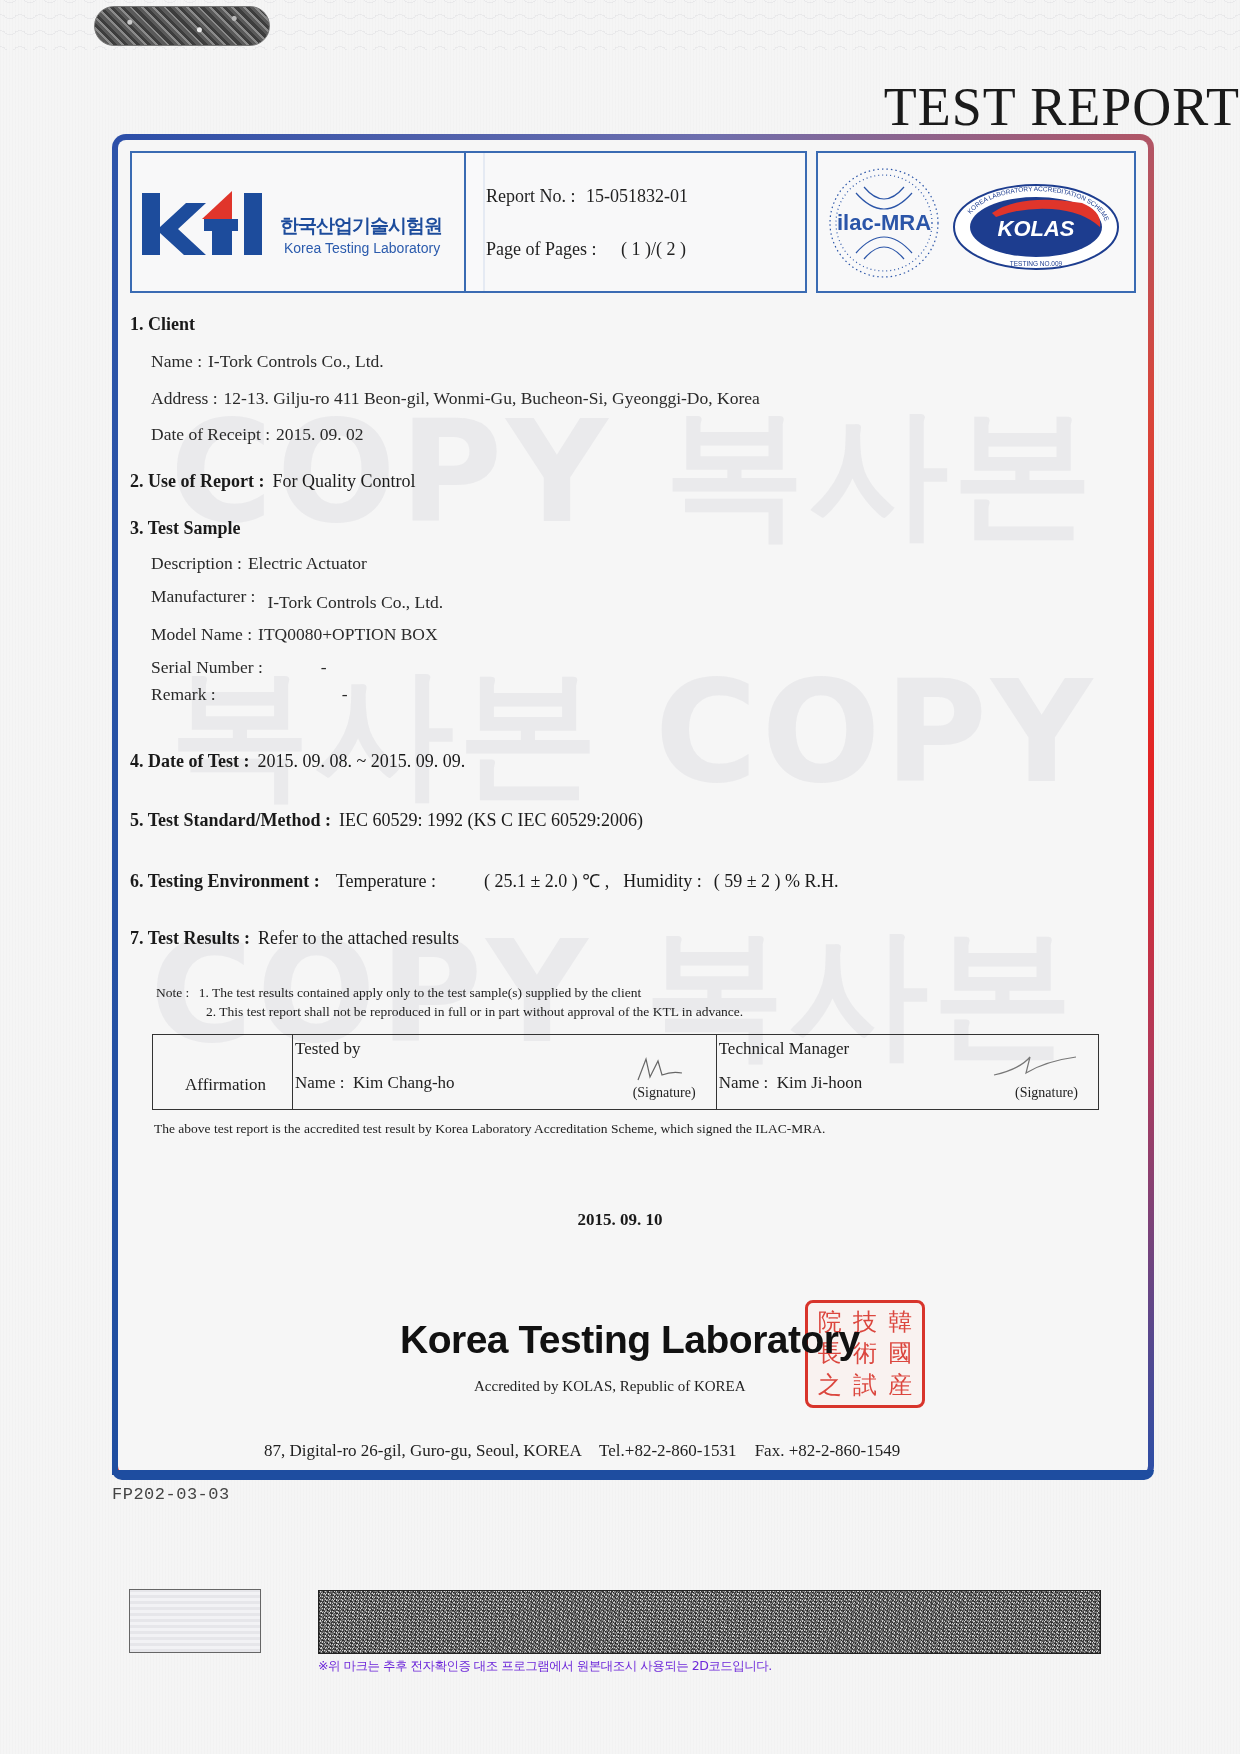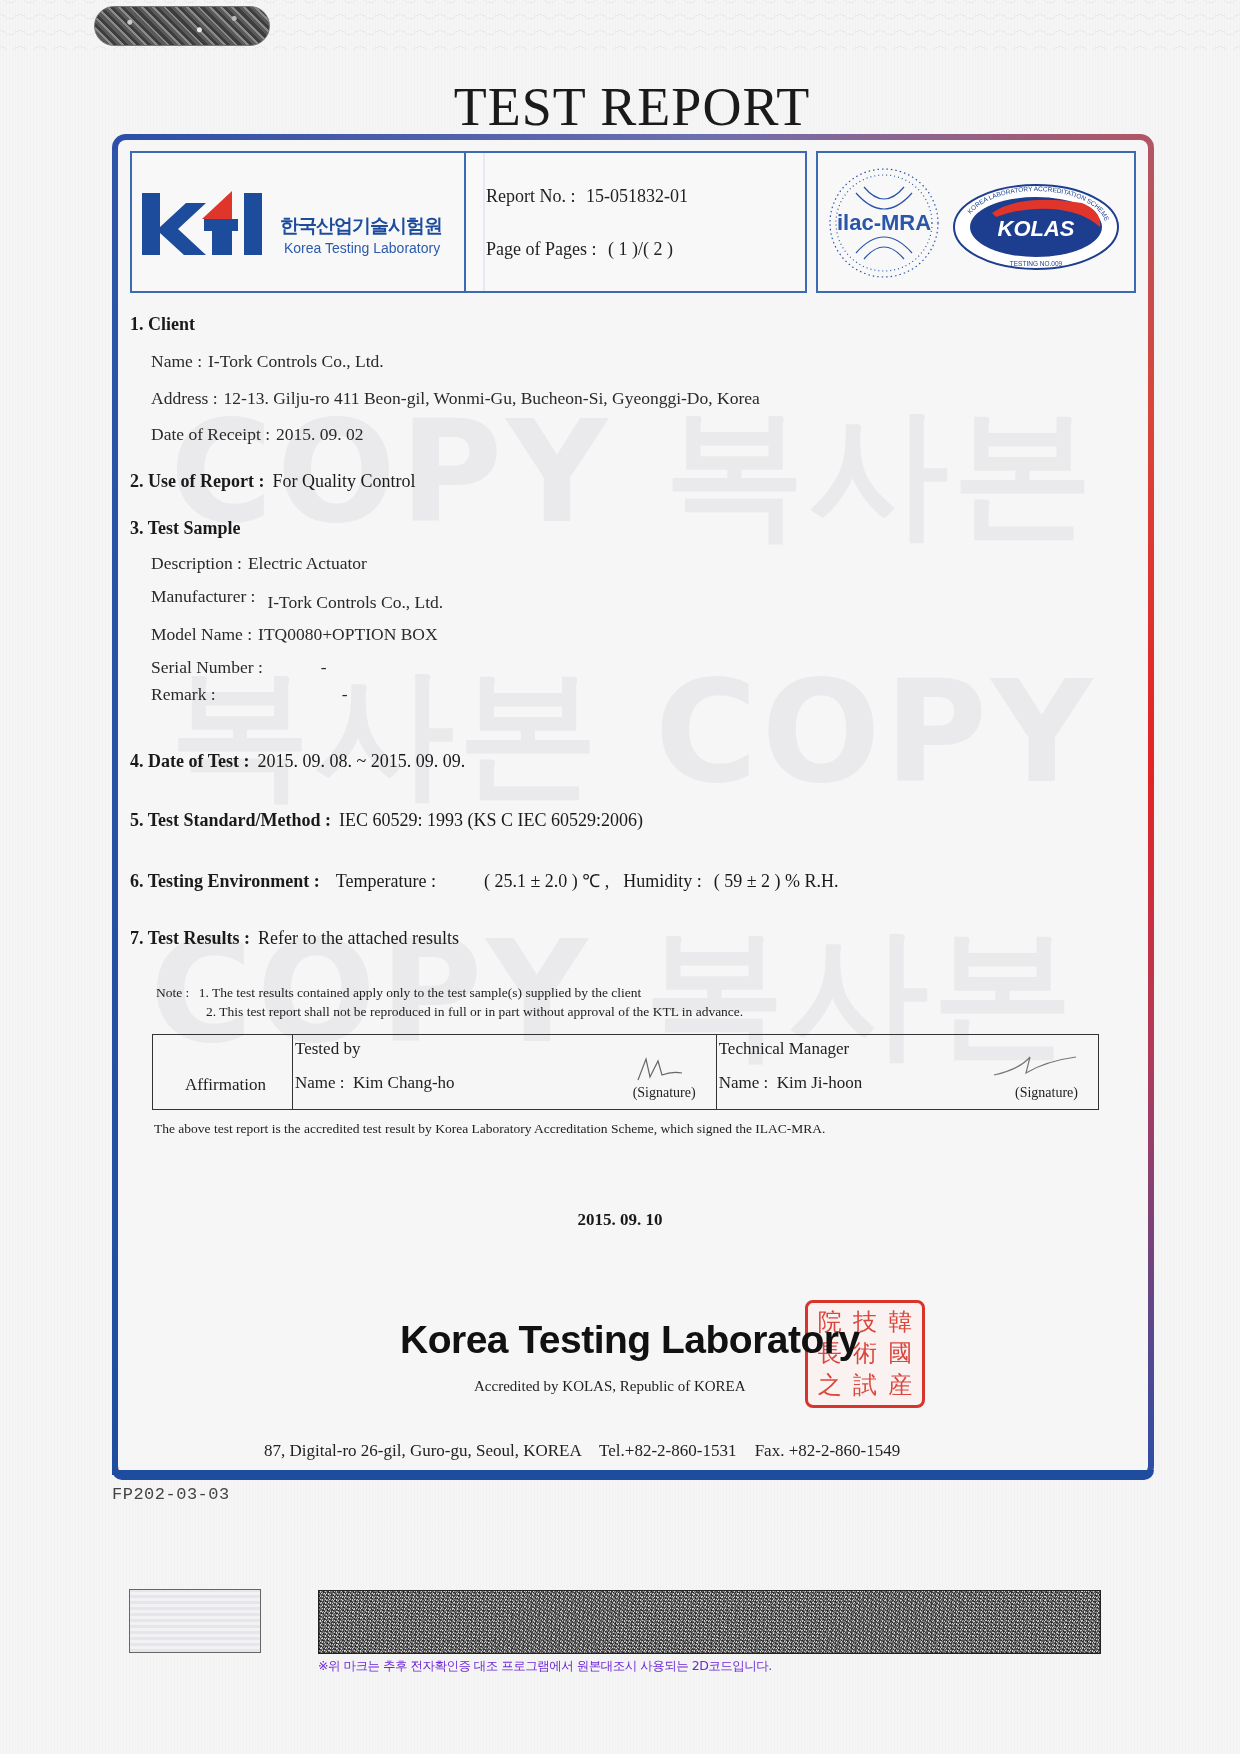--- a/index.html
+++ b/index.html
@@ -22,21 +22,21 @@
       border-radius: 20px;
       background:
         radial-gradient(circle at 20% 40%, #ccc 0 2px, transparent 3px),
         radial-gradient(circle at 60% 60%, #eee 0 2px, transparent 3px),
         radial-gradient(circle at 80% 30%, #bbb 0 2px, transparent 3px),
         repeating-linear-gradient(45deg, #5a5a5a 0 3px, #8a8a8a 3px 5px, #3d3d3d 5px 8px);
       border: 1px solid #777;
     }
     .title {
       position: absolute; left: 0; width: 1240px; top: 76px;
-      text-align: center; font-size: 54px; letter-spacing: 1px; font-weight: normal;
+      text-align: right; font-size: 54px; letter-spacing: 1px; font-weight: normal;
       padding-left: 24px;
     }
 
     .frame {
       position: absolute; left: 112px; top: 134px; width: 1042px; height: 1346px;
       border: 6px solid transparent;
       border-radius: 14px;
       background:
         linear-gradient(#f6f6f6, #f6f6f6) padding-box,
         linear-gradient(135deg, #2b4ea8 0%, #6e6fae 25%, #d9463a 55%, #e32424 70%, #b23a5a 82%, #2a4fa8 100%) border-box;
@@ -151,21 +151,21 @@
   <div class="ktl-eng">Korea Testing Laboratory</div>
 </div>
 
 <div class="hdr-box report-box">
   <div class="report-line" style="top:33px;">
     <span>Report No. :</span>
     <span style="margin-left:6px;">15-051832-01</span>
   </div>
   <div class="report-line" style="top:86px;">
     <span>Page of Pages :</span>
-    <span style="margin-left:7px;">( 1 )/( 2 )</span>
+    <span style="margin-left:20px;">( 1 )/( 2 )</span>
   </div>
 </div>
 
 <div class="hdr-box logo-box">
   <svg class="ilac" viewBox="0 0 124 120">
     <g fill="none" stroke="#2b55a8" stroke-width="1.2">
       <circle cx="62" cy="60" r="54" stroke-dasharray="1.5 3"></circle>
       <circle cx="62" cy="60" r="48" stroke-dasharray="1 3"></circle>
       <path d="M34 30 Q62 62 90 30"></path>
       <path d="M42 24 Q62 48 82 24"></path>
@@ -215,21 +215,21 @@
 </div>
 <div class="field" style="top:684px;">
   <span>Remark :</span><span class="val" style="margin-left:126px;">-</span>
 </div>
 
 <div class="sec-head" style="top:751px;">
   <span>4. Date of Test :</span><span class="val">2015. 09. 08. ~ 2015. 09. 09.</span>
 </div>
 
 <div class="sec-head" style="top:810px;">
-  <span>5. Test Standard/Method :</span><span class="val">IEC 60529: 1993 (KS C IEC 60529:2006)</span>
+  <span>5. Test Standard/Method :</span><span class="val">IEC 60529: 1992 (KS C IEC 60529:2006)</span>
 </div>
 
 <div class="sec-head" style="top:868px;">
   <span>6. Testing Environment :</span><span class="val" style="margin-left:16px;">Temperature :</span><span class="val" style="margin-left:48px;">( 25.1 ± 2.0 ) ℃ ,</span><span class="val" style="margin-left:14px;">Humidity :</span><span class="val" style="margin-left:12px;">( 59 ± 2 ) % R.H.</span>
 </div>
 
 <div class="sec-head" style="top:928px;">
   <span>7. Test Results :</span><span class="val">Refer to the attached results</span>
 </div>
 

